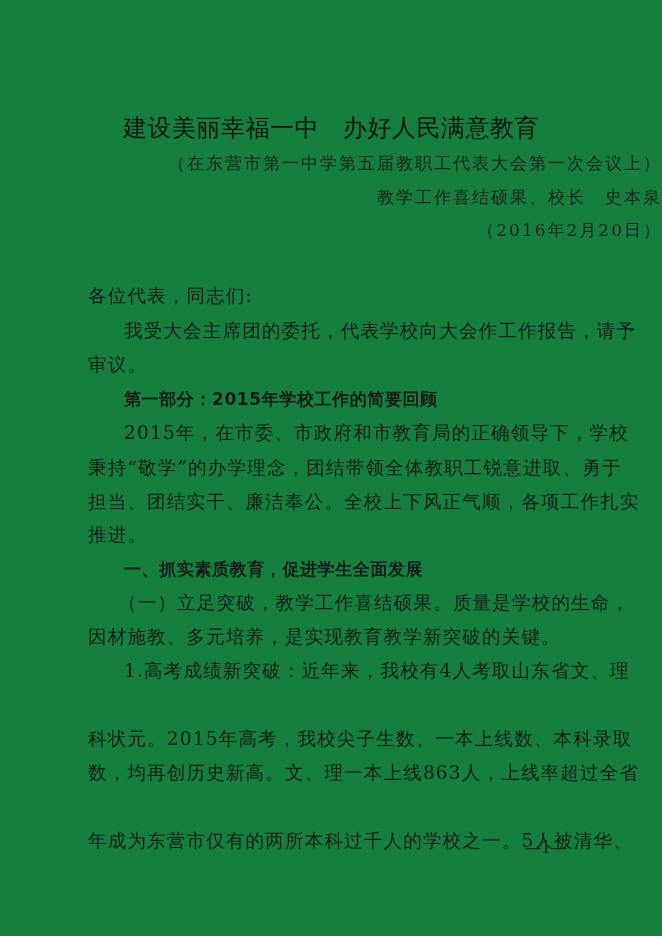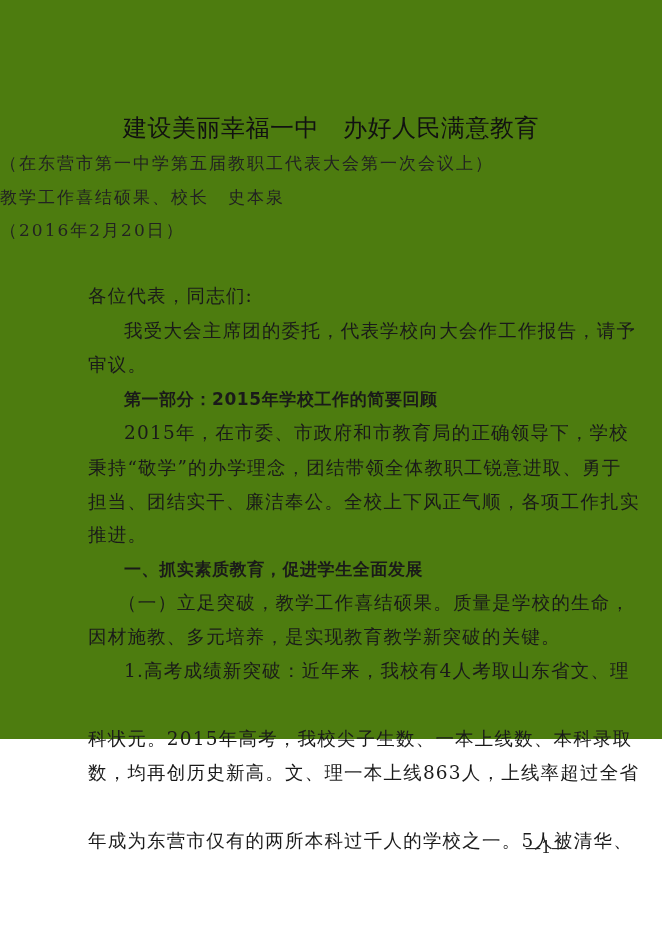--- a/index.html
+++ b/index.html
@@ -1,21 +1,21 @@
 <!DOCTYPE html>
 <html><head>
 <meta charset="utf-8">
 <style>
   html, body { margin: 0; padding: 0; background: #ffffff; }
   body { width: 662px; height: 936px; position: relative; overflow: hidden; color: #111; }
-  .page { position: absolute; left: 0; top: 0; width: 662px; height: 739px; background: #4d7c0f; }
+  .page { position: absolute; left: 0; top: 0; width: 662px; height: 936px; background: #15803d; }
   .title { position: absolute; left: 0; width: 662px; top: 112px; text-align: center;
     font-family: "DejaVu Sans", sans-serif; font-size: 24px; letter-spacing: 0.5px; color: #111; }
   .title .gap { display: inline-block; width: 24px; }
-  .sub { position: absolute; left: 0; width: 662px; text-align: left;
+  .sub { position: absolute; left: 0; width: 662px; text-align: right;
     font-family: "DejaVu Serif", serif; font-size: 17px; letter-spacing: 2px; color: #222; }
   .line { position: absolute; left: 88px; width: 520px; font-family: "DejaVu Serif", serif;
     font-size: 18.5px; color: #1a1a1a; white-space: nowrap; letter-spacing: 1.2px; }
   .indent { left: 124px; width: 484px; }
   .bold { font-family: "DejaVu Sans", sans-serif; font-weight: bold; font-size: 17px; letter-spacing: 0.6px; }
   .pn { position: absolute; left: 525px; top: 834px; font-family: "DejaVu Serif", serif; font-size: 16px; color: #222; }
 </style>
 </head>
 <body>
 

